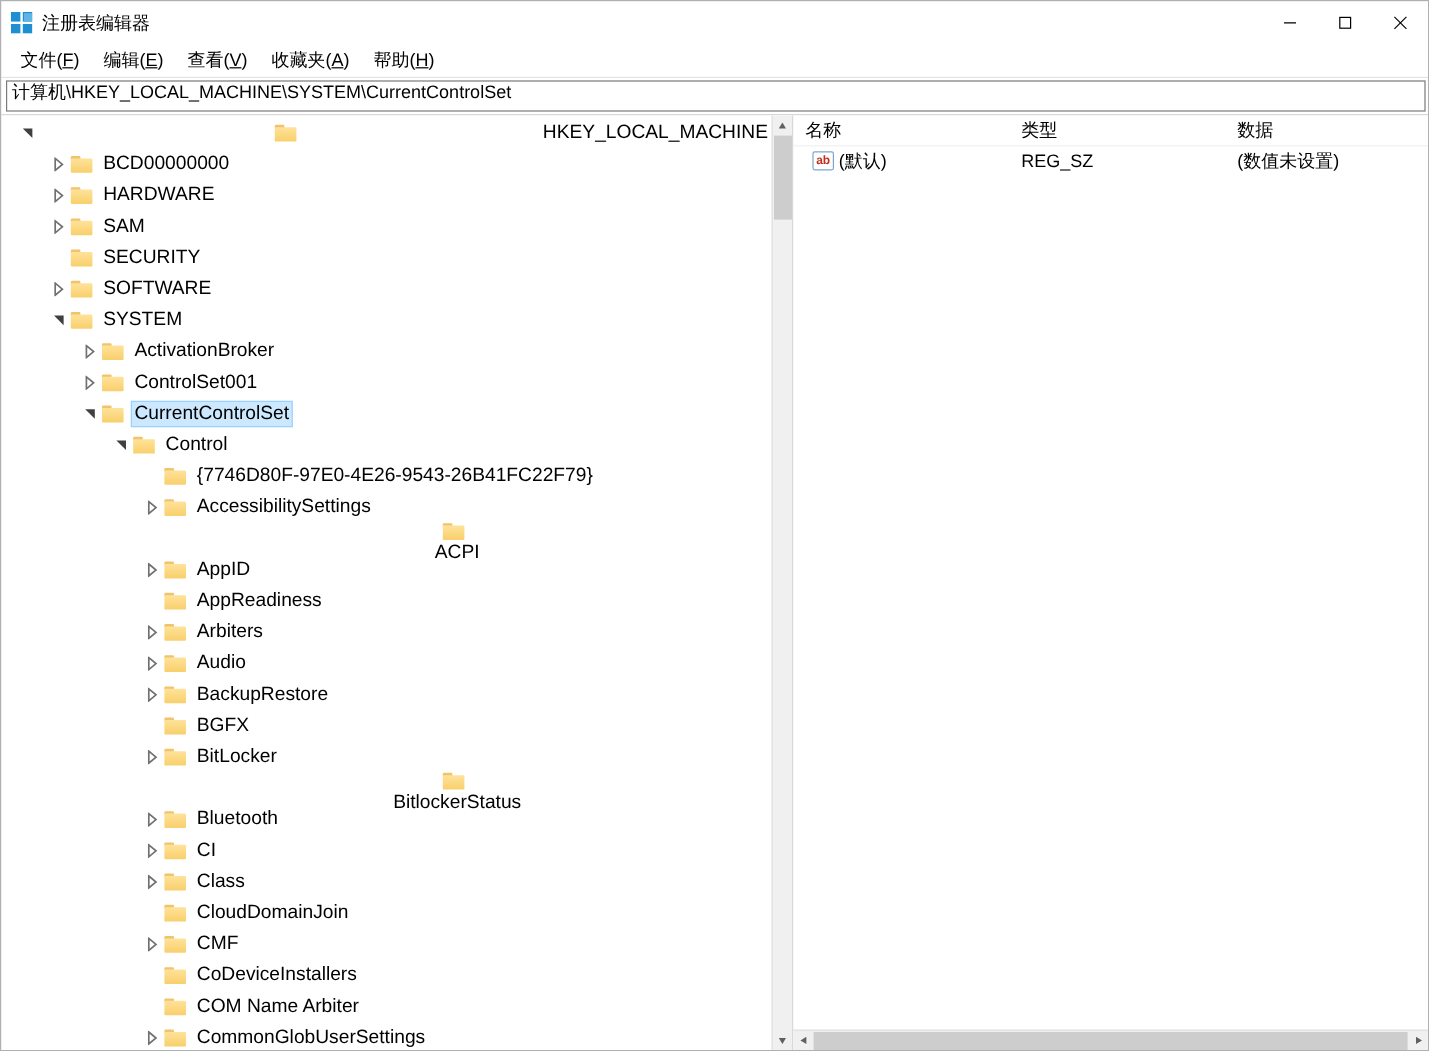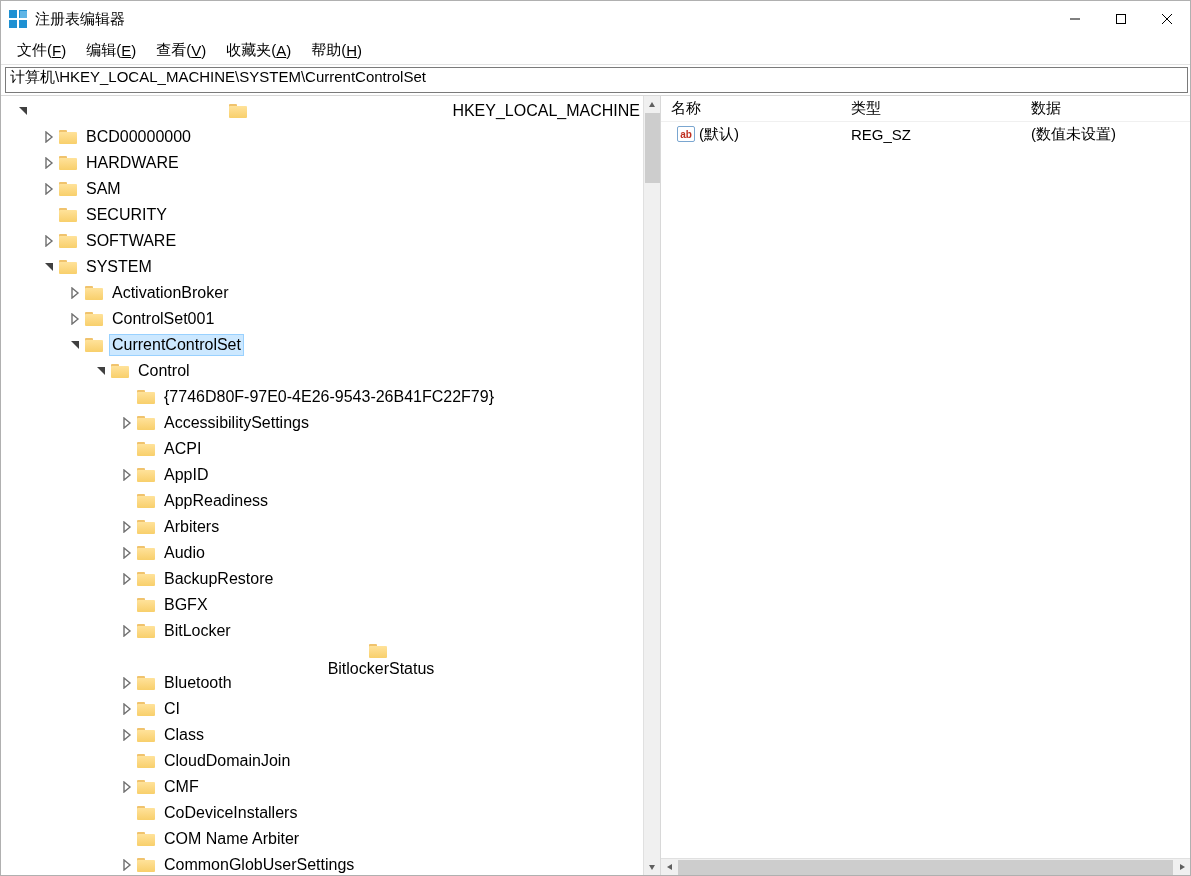--- a/index.html
+++ b/index.html
@@ -354,21 +354,21 @@
             </div>
             <div class="row" style="padding-left: 110px;">
               <span class="expander">
                 <svg width="12" height="12">
                   <polygon points="3,1 9,6 3,11" fill="none" stroke="#707070" stroke-width="1.4"></polygon>
                 </svg>
               </span>
               <span class="folder"></span>
               <span class="label">AccessibilitySettings</span>
             </div>
-            <div class="row" style="padding-left: 110px;">
+            <div class="row" style="padding-left: 110px; flex-direction: column;">
               <span class="expander"></span>
               <span class="folder"></span>
               <span class="label">ACPI</span>
             </div>
             <div class="row" style="padding-left: 110px;">
               <span class="expander">
                 <svg width="12" height="12">
                   <polygon points="3,1 9,6 3,11" fill="none" stroke="#707070" stroke-width="1.4"></polygon>
                 </svg>
               </span>

